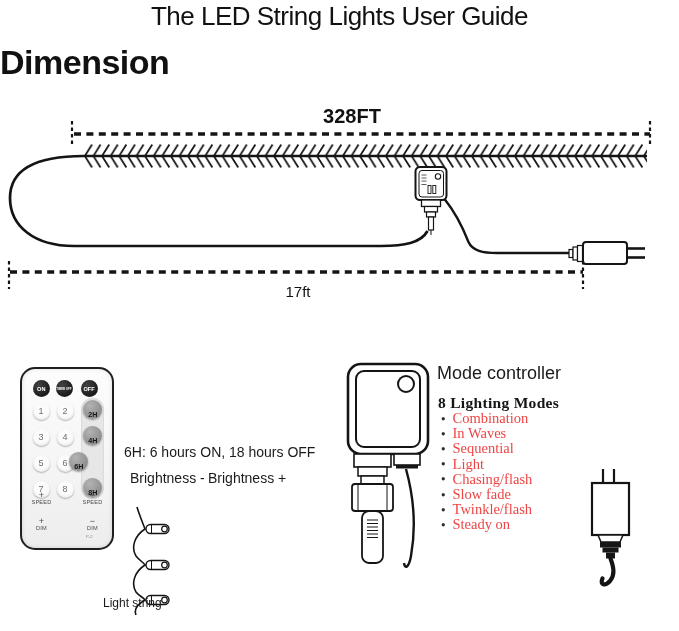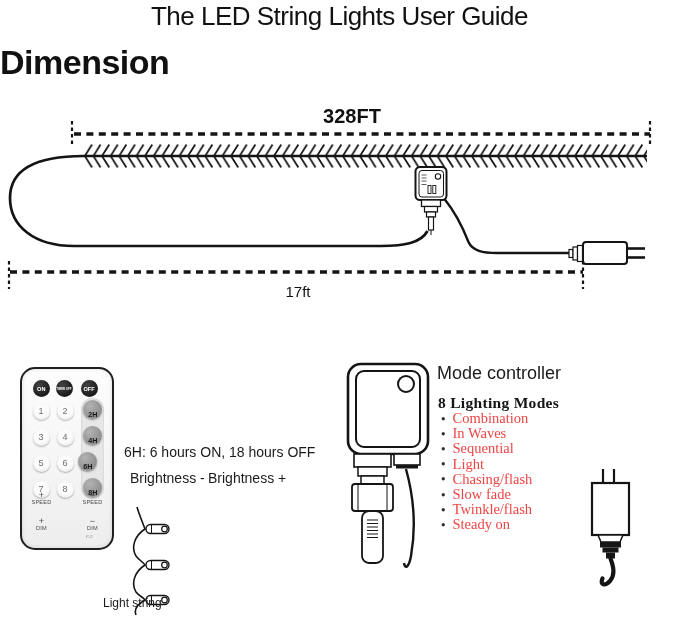--- a/index.html
+++ b/index.html
@@ -139,21 +139,21 @@
     <div class="rbtn num" style="left:34.5px;top:85.5px">6</div>
     <div class="rbtn num" style="left:10.5px;top:111.5px">7</div>
     <div class="rbtn num" style="left:34.5px;top:111.5px">8</div>
 
     <div class="rbtn timer" style="left:61px;top:30.5px">
         <span>2H</span>
       </div>
     <div class="rbtn timer" style="left:61px;top:56.5px">
         <span>4H</span>
       </div>
-    <div class="rbtn timer" style="left:56px;top:82.5px">
+    <div class="rbtn timer" style="left:47px;top:82.5px">
         <span>6H</span>
       </div>
     <div class="rbtn timer" style="left:61px;top:108.5px">
         <span>8H</span>
       </div>
 
     <div class="pair" style="left:1px;top:122px">
       <div class="sign">+</div>
         <div class="lbl">SPEED</div>
     </div>

